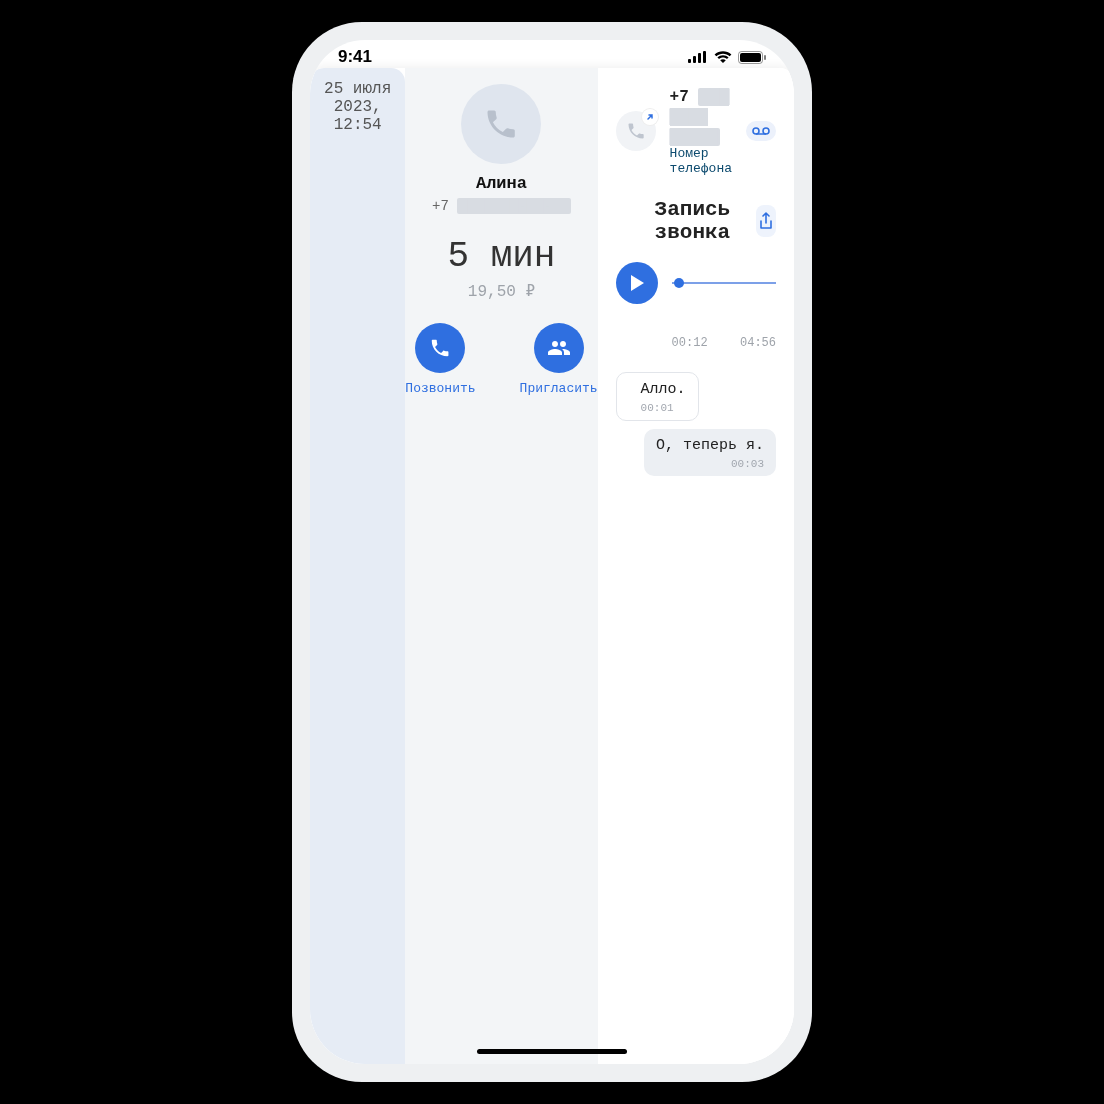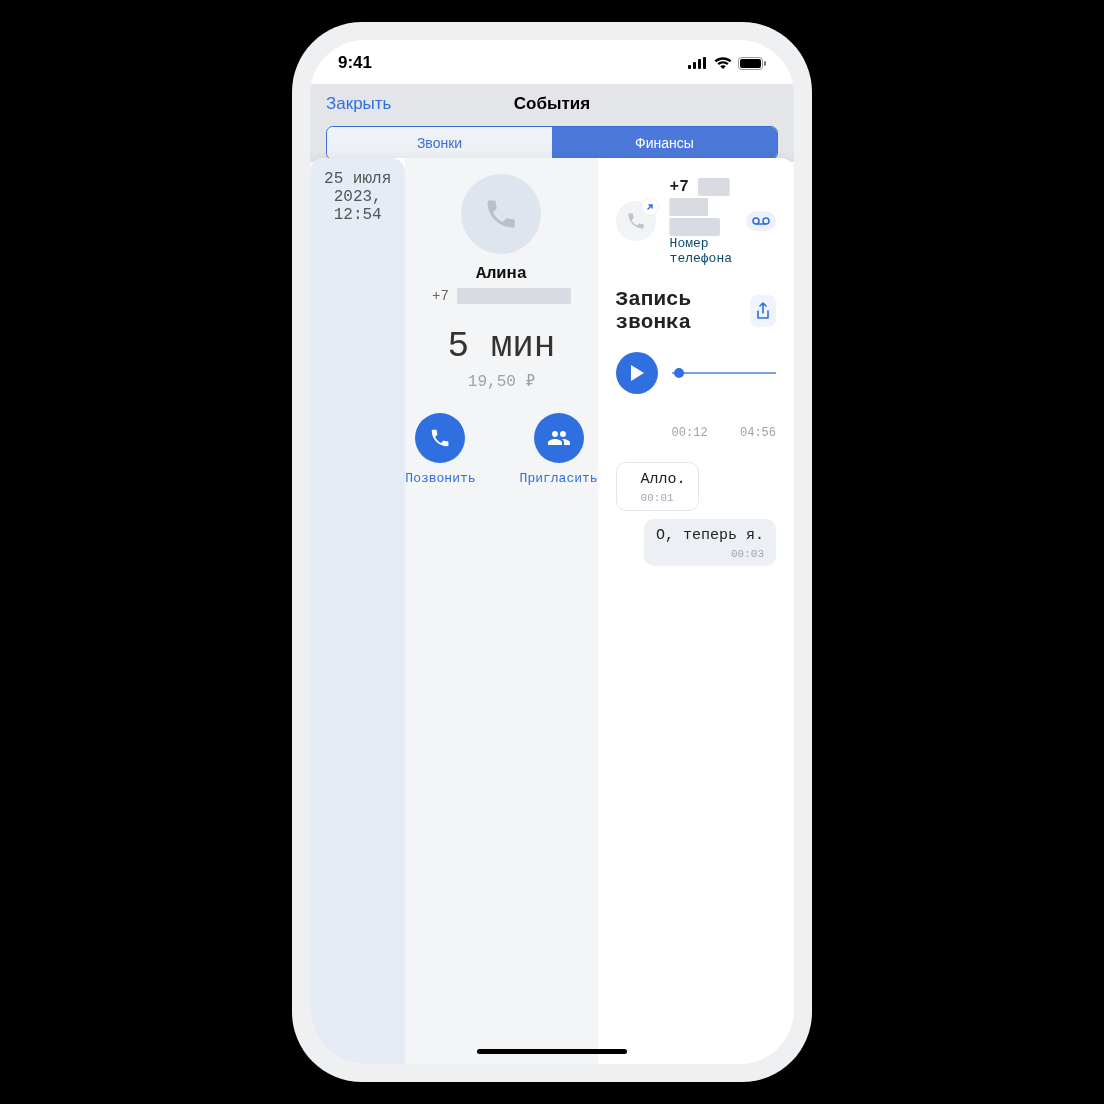--- a/index.html
+++ b/index.html
@@ -9,21 +9,21 @@
     width: 520px; height: 1060px; background:#eef0f2; border-radius:70px;
     padding:18px; box-shadow: 0 4px 30px rgba(0,0,0,.4);
     position:relative;
   }
   .phone-screen {
     width:100%; height:100%; background:#fff; border-radius:55px; overflow:hidden;
     position:relative; display:flex; flex-direction:column;
   }
   
   .status-bar {
-    height:44px; display:flex; align-items:center; justify-content:space-between;
+    height:32px; display:flex; align-items:center; justify-content:space-between;
     padding: 2px 28px 0 28px; font-size:17px; font-weight:600; color:#000;
   }
   .status-icons { display:flex; gap:6px; align-items:center; }
   .status-icons svg { display:block; }
   
   .modal-bg {
     background:#e3e5e8; padding:10px 0 0 0;
   }
   .modal-nav {
     display:flex; align-items:center; padding:0 16px 12px 16px; position:relative;
@@ -78,21 +78,21 @@
   }
   .phone-row .txt { flex:1; }
   .phone-row .num { font-size:16px; font-weight:600; color:#222;}
   .phone-row .num .pre { color:#222; }
   .phone-row .sub { font-size:13px; color:#0c4a6e;}
   .vm-badge {
     width:30px; height:20px; border-radius:10px; background:#ecf1fb; display:flex;
     align-items:center; justify-content:center;
   }
   
-  .rec-head { display:flex; align-items:center; justify-content:space-between; margin-bottom:18px;}
+  .rec-head { display:flex; align-items:center; justify-content:space-between; margin-bottom:18px;margin-left:39px;}
   .rec-title { font-size:21px; font-weight:700; color:#222;}
   .share-btn { width:32px; height:32px; border-radius:8px; background:#eef3fc; display:flex; align-items:center; justify-content:center;}
   .player { display:flex; align-items:center; gap:14px; margin-bottom:6px;}
   .play-btn { width:42px; height:42px; border-radius:50%; background:#2f6fe0; display:flex; align-items:center; justify-content:center;}
   .track { flex:1; position:relative; height:16px; }
   .track-line { position:absolute; left:0; right:0; top:7px; height:2px; background:#7ca0e8;}
   .track-dot { position:absolute; top:3px; left:2%; width:10px; height:10px; border-radius:50%; background:#2f6fe0;}
   .times { display:flex; justify-content:space-between; padding-left:56px; font-size:12px; color:#9ea3aa; margin-bottom:22px;margin-top:32px;}
   
   .bubble-left {
@@ -131,32 +131,20 @@
               <path d="M9 12 L6.2 9.2 C7.8 7.8 10.2 7.8 11.8 9.2 Z M3.4 6.4 C6.5 3.5 11.5 3.5 14.6 6.4 L12.9 8.1 C10.7 6.1 7.3 6.1 5.1 8.1 Z M0.6 3.6 C5.2 -0.8 12.8 -0.8 17.4 3.6 L15.7 5.3 C12 1.8 6 1.8 2.3 5.3 Z" fill="#000"></path>
             </svg>
           <svg width="28" height="13" viewBox="0 0 28 13">
               <rect x="0.5" y="0.5" width="24" height="12" rx="3" fill="none" stroke="#000" stroke-opacity="0.4"></rect>
               <rect x="2" y="2" width="21" height="9" rx="2" fill="#000"></rect>
               <rect x="26" y="4" width="2" height="5" rx="1" fill="#000" fill-opacity="0.5"></rect>
             </svg>
         </div>
       </div>
 
-      <div class="modal-bg">
-        <div class="modal-nav">
-          <span class="close-btn">Закрыть</span>
-          <span class="modal-title">События</span>
-        </div>
-        <div class="seg-wrap">
-          <div class="seg">
-            <div class="seg-item active">Звонки</div>
-            <div class="seg-item inactive">Финансы</div>
-          </div>
-        </div>
-      </div>
 
       <div class="sheet">
         <div class="sheet-head">25 июля 2023, 12:54</div>
 
         <div class="profile-zone">
           <div class="avatar">
             <svg width="36" height="36" viewBox="0 0 24 24">
                 <path fill="#b8c0cc" d="M6.6 10.8c1.4 2.8 3.8 5.1 6.6 6.6l2.2-2.2c.3-.3.7-.4 1.1-.3 1.2.4 2.4.6 3.7.6.6 0 1 .5 1 1V20c0 .6-.5 1-1 1C10.6 21 3 13.4 3 4c0-.6.5-1 1-1h3.5c.6 0 1 .5 1 1 0 1.3.2 2.5.6 3.7.1.4 0 .8-.3 1.1l-2.2 2z"></path>
               </svg>
           </div>

